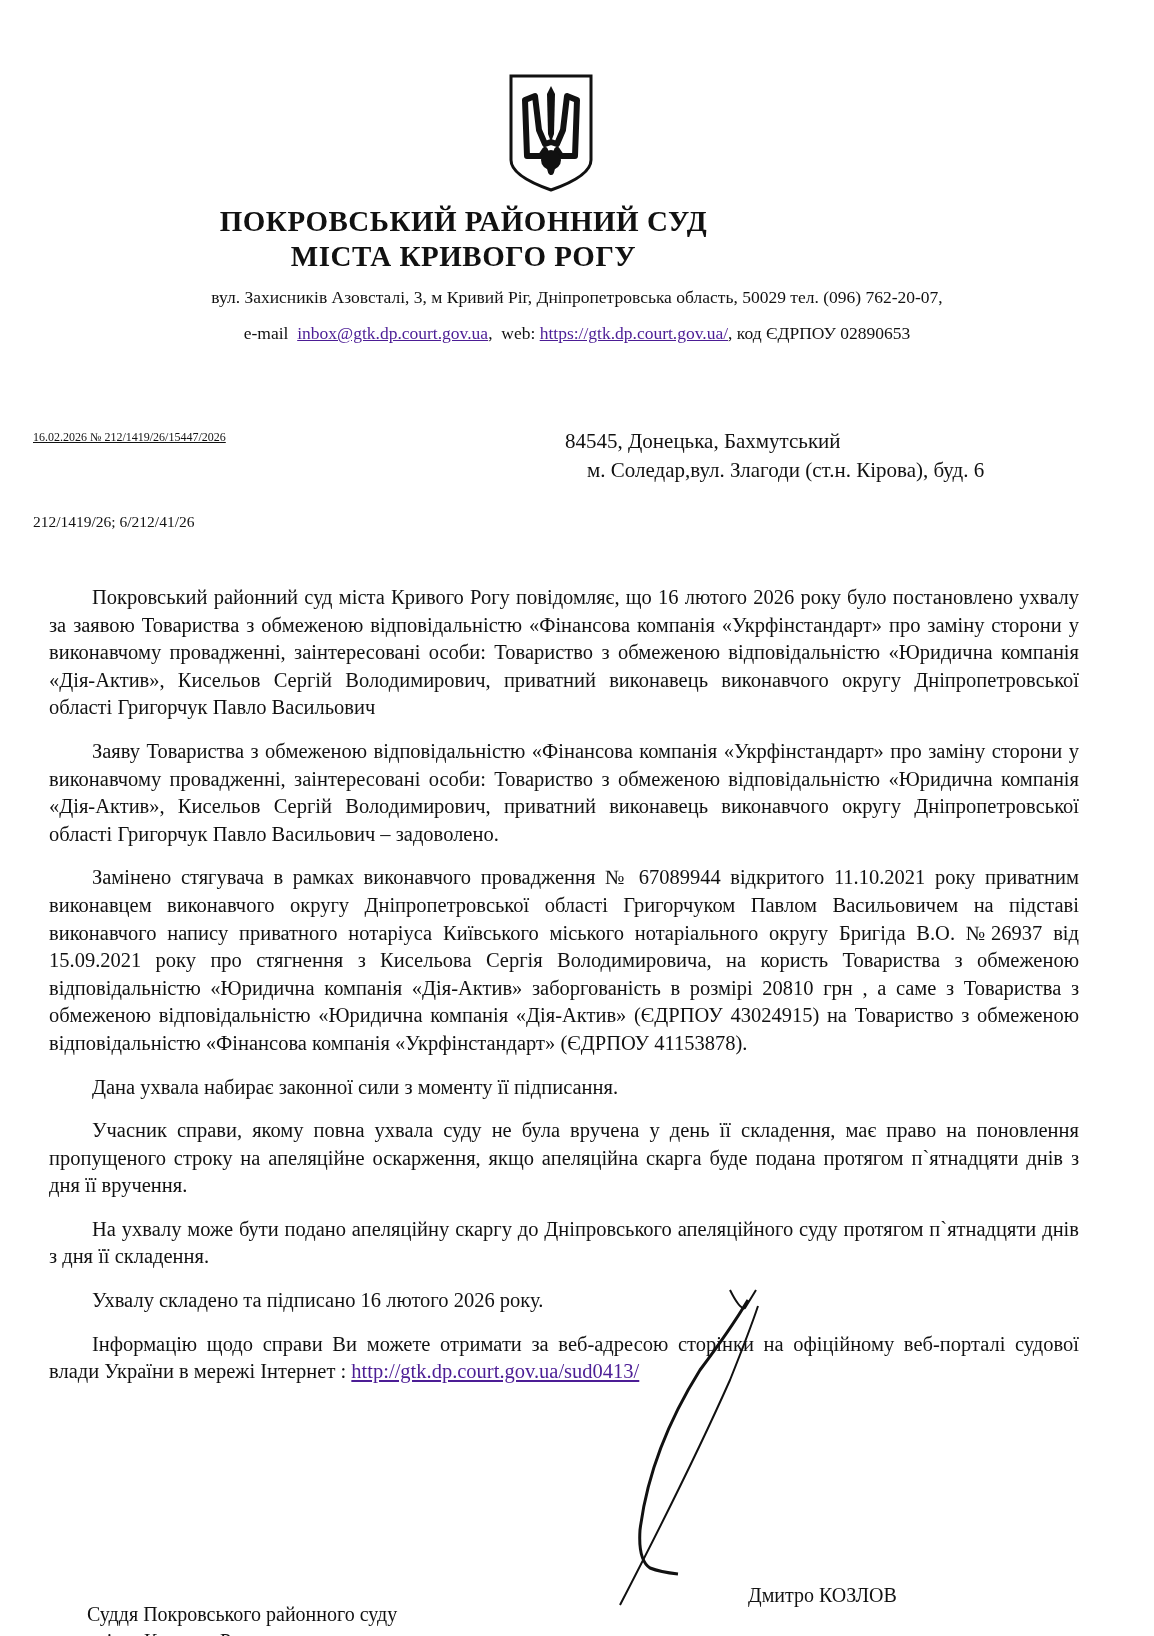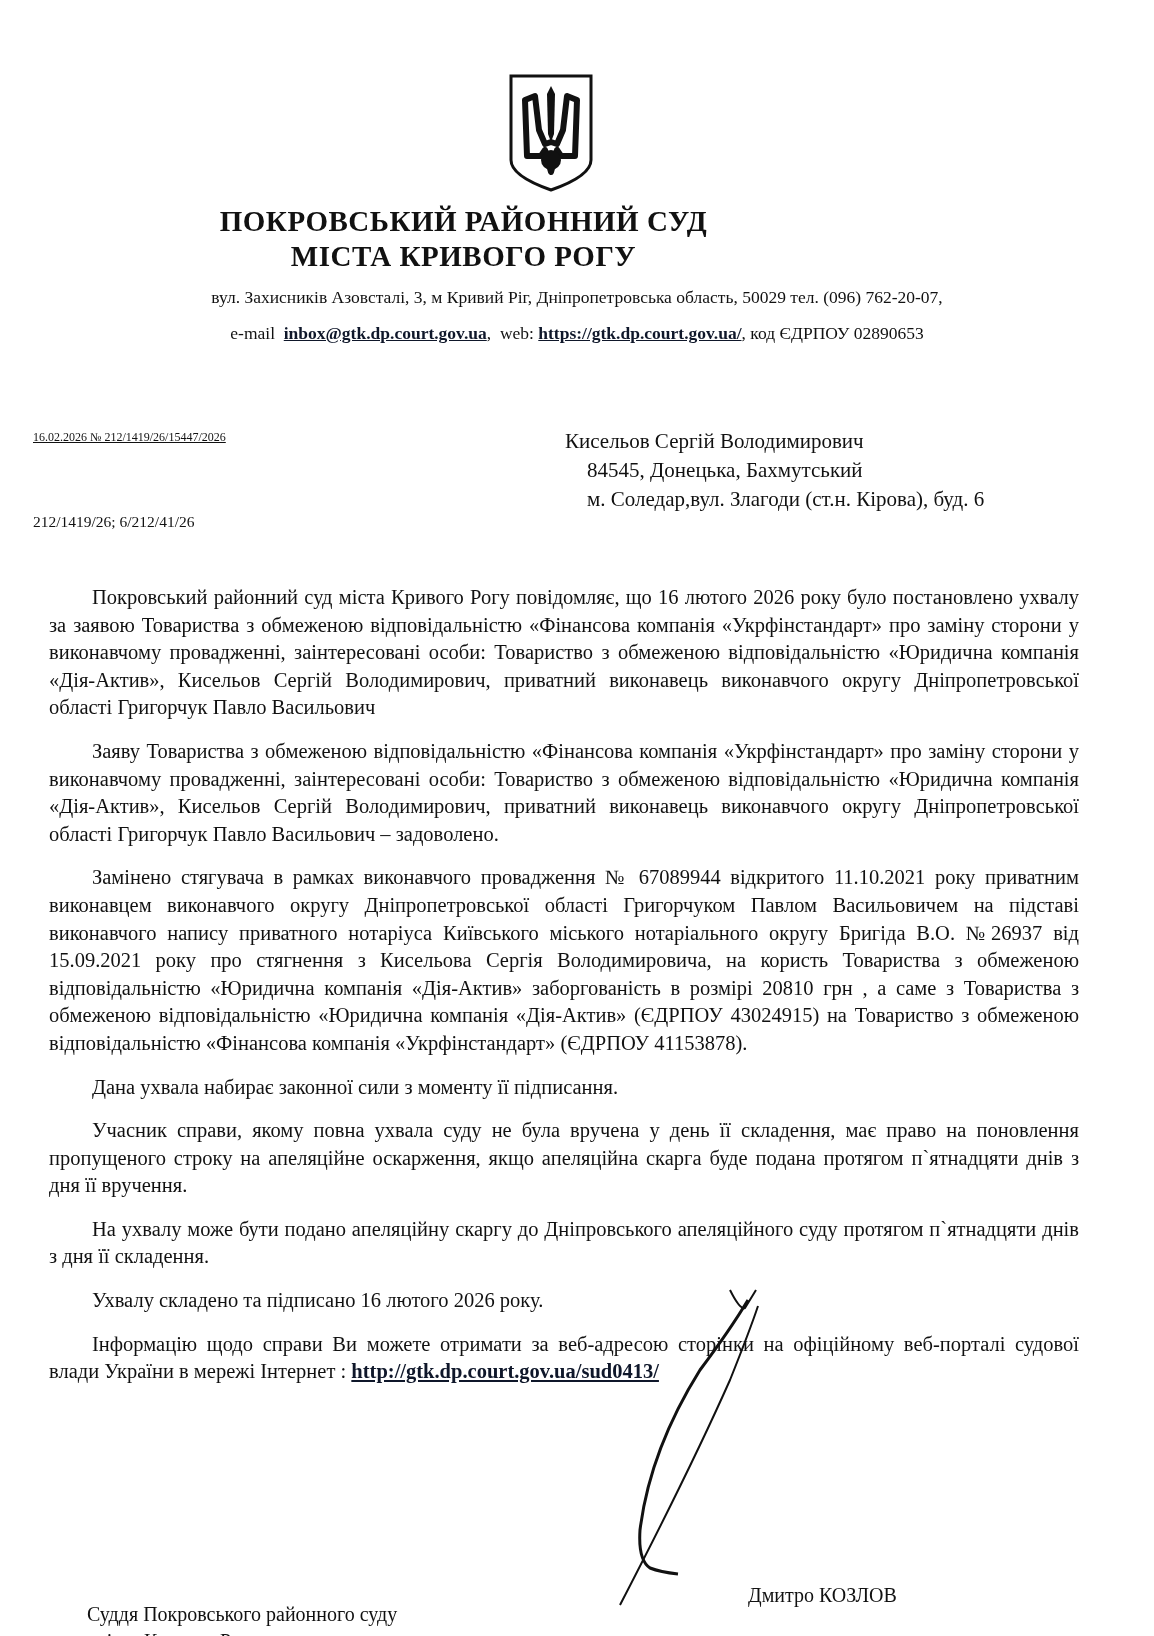--- a/index.html
+++ b/index.html
@@ -28,21 +28,21 @@
     .case-nums { left: 33px; top: 513px; font-size: 15.5px; }
     .body-text {
       left: 33px; top: 568px; width: 1062px; font-size: 20.5px; line-height: 27.6px;
       text-align: justify;
     }
     .body-text p { margin: 16px; text-indent: 43px; }
     .sig-left { left: 87px; top: 1553px; font-size: 20px; line-height: 27px; margin-top: 48px; }
     .sig-left div:nth-child(2) { padding-left: 7px; }
     .sig-name { left: 748px; top: 1584px; font-size: 20px; }
     .signature { left: 580px; top: 1250px; width: 190px; height: 370px; }
-    a.link { color: #0f172a; font-weight: bold; }
+    a.link { color: #4c1d95; }
   </style>
 </head>
 <body>
 
 <div class="abs emblem">
   <svg width="92" height="122" viewBox="0 0 92 122">
     <path d="M6 4 L86 4 L86 88 Q86 104 46 118 Q6 104 6 88 Z" fill="#fff" stroke="#111" stroke-width="3"></path>
     <path d="M46 14 L50 22 L49 62 L46 70 L43 62 L42 22 Z" fill="#111"></path>
     <path d="M20 28 L30 24 L34 58 L40 72 L46 70 L52 72 L58 58 L62 24 L72 28 L70 84 L56 84 L52 78 L46 100 L40 78 L36 84 L22 84 Z" fill="none" stroke="#111" stroke-width="6" stroke-linejoin="round"></path>
     <circle cx="46" cy="88" r="10" fill="#111"></circle>
@@ -57,21 +57,20 @@
   <span>e-mail</span>&nbsp;
   <a class="link u">inbox@gtk.dp.court.gov.ua</a>,&nbsp;
   <span>web:</span>
   <a class="link u">https://gtk.dp.court.gov.ua/</a>,
   <span>код ЄДРПОУ 02890653</span>
 </div>
 
 <div class="abs ref">16.02.2026 №  212/1419/26/15447/2026</div>
 
 <div class="abs addressee">
-  <div>Кисельов Сергій Володимирович</div>
   <div>84545,  Донецька,  Бахмутський</div>
   <div>м. Соледар,вул. Злагоди (ст.н. Кірова), буд. 6</div>
 </div>
 
 <div class="abs case-nums">212/1419/26; 6/212/41/26</div>
 
 <div class="abs body-text">
   <p>Покровський  районний суд міста Кривого Рогу повідомляє, що 16 лютого 2026 року було постановлено ухвалу за заявою Товариства з обмеженою відповідальністю «Фінансова компанія «Укрфінстандарт» про заміну сторони у виконавчому провадженні, заінтересовані особи: Товариство з обмеженою відповідальністю «Юридична компанія «Дія-Актив», Кисельов Сергій Володимирович, приватний виконавець виконавчого округу Дніпропетровської області Григорчук Павло Васильович</p>
   <p>Заяву Товариства з обмеженою відповідальністю «Фінансова компанія «Укрфінстандарт» про заміну сторони у виконавчому провадженні, заінтересовані особи: Товариство з обмеженою відповідальністю «Юридична компанія «Дія-Актив», Кисельов Сергій Володимирович, приватний виконавець виконавчого округу Дніпропетровської області Григорчук Павло Васильович – задоволено.</p>
   <p>Замінено стягувача в рамках виконавчого провадження № 67089944 відкритого 11.10.2021 року приватним виконавцем виконавчого округу Дніпропетровської області Григорчуком Павлом Васильовичем на підставі виконавчого напису приватного нотаріуса Київського міського нотаріального округу Бригіда В.О. №26937 від 15.09.2021 року про стягнення з Кисельова Сергія Володимировича,  на користь Товариства з обмеженою відповідальністю «Юридична компанія «Дія-Актив» заборгованість в розмірі 20810 грн , а саме з Товариства з обмеженою відповідальністю «Юридична компанія «Дія-Актив»  (ЄДРПОУ 43024915) на Товариство з обмеженою відповідальністю «Фінансова компанія «Укрфінстандарт» (ЄДРПОУ 41153878).</p>

